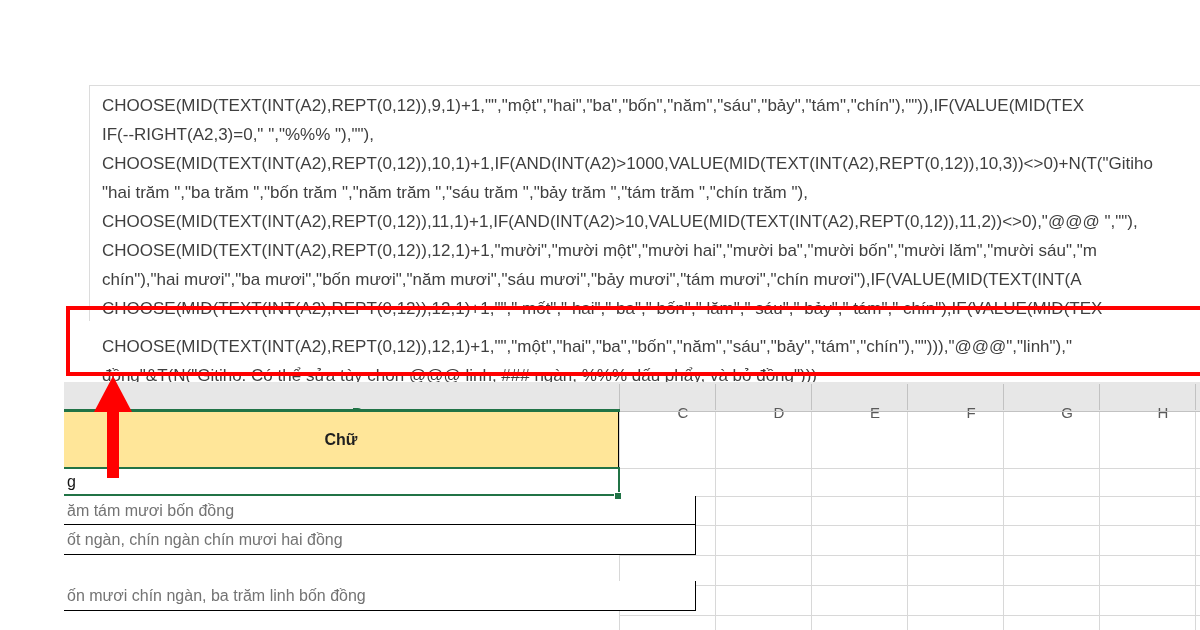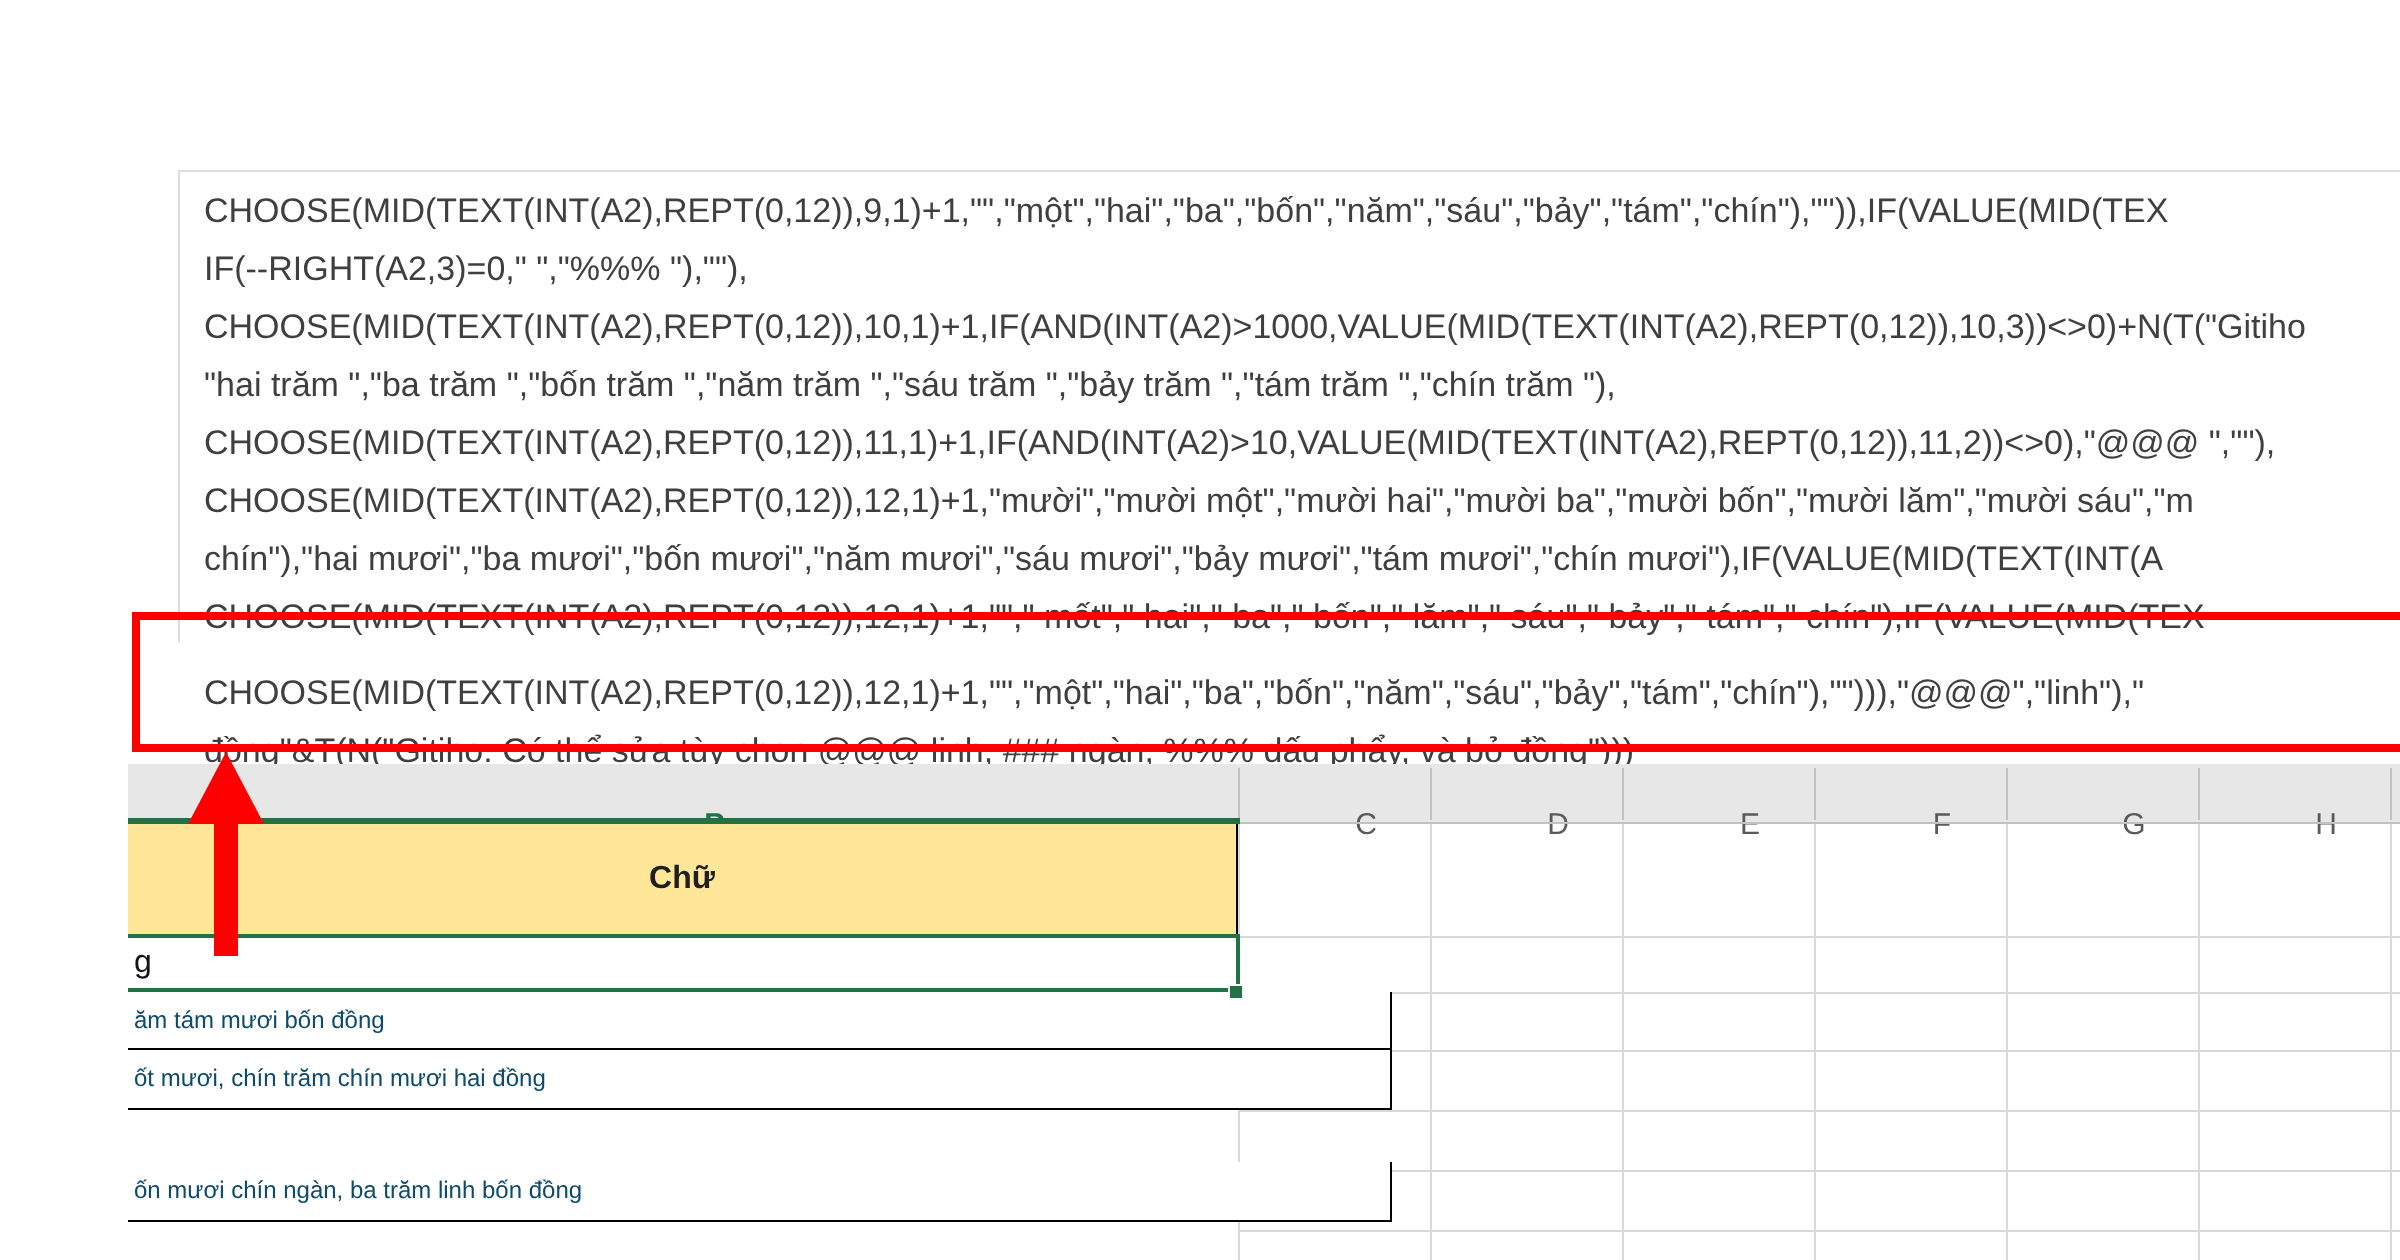--- a/index.html
+++ b/index.html
@@ -33,21 +33,21 @@
   .hdr-bottom { position:absolute; left:0; top:347px; width:1200px; height:1px; background:#c2c2c2; }
   .green-underline { position:absolute; left:0; top:345px; width:556px; height:3px; background:#217346; z-index:3; }
 
   .vline { position:absolute; width:1px; background:#d8d8d8; z-index:1; }
   .hline { position:absolute; height:1px; background:#d8d8d8; z-index:1; }
 
   .yellow-cell { position:absolute; left:0; top:348px; width:555px; height:56px; background:#ffe699;
                  border-right:1px solid #000; display:flex; align-items:center; justify-content:center;
                  font-size:16px; font-weight:bold; color:#1f1f1f; z-index:2; }
 
-  .cell-row { position:absolute; left:0; width:632px; background:#fff; font-size:12px; color:#0c4a6e;
+  .cell-row { position:absolute; left:0; width:632px; background:#fff; font-size:16px; color:#737373;
               line-height:29px; padding-left:3px; white-space:nowrap; overflow:hidden; z-index:2;
               border-right:1px solid #000; border-bottom:1px solid #000; }
 
   .sel-cell { position:absolute; left:0; top:403px; width:556px; height:29px; background:#fff;
               border-top:2px solid #217346; border-bottom:2px solid #217346; border-right:2px solid #217346;
               font-size:16px; color:#141414; line-height:26px; padding-left:3px; z-index:4;
               white-space:nowrap; overflow:hidden; }
   .fill-handle { position:absolute; left:550px; top:428px; width:8px; height:8px; background:#217346;
                  border:1px solid #fff; z-index:6; }
 </style>
@@ -112,19 +112,19 @@
   <div class="hline" style="left:0;top:609px;width:1200px"></div>
 
   <div class="yellow-cell">
     <span>Chữ</span>
   </div>
 
   <div class="sel-cell">g</div>
   <div class="fill-handle"></div>
 
   <div class="cell-row" style="top:432px;height:29px">ăm tám mươi bốn đồng</div>
-  <div class="cell-row" style="top:461px;height:30px">ốt mươi, chín trăm chín mươi hai đồng</div>
+  <div class="cell-row" style="top:461px;height:30px">ốt ngàn, chín ngàn chín mươi hai đồng</div>
   <div class="cell-row" style="top:517px;height:30px">ốn mươi chín ngàn, ba trăm linh bốn đồng</div>
 
   <div class="arrow-head"></div>
   <div class="arrow-shaft"></div>
 
 </div>
 
 </body></html>

